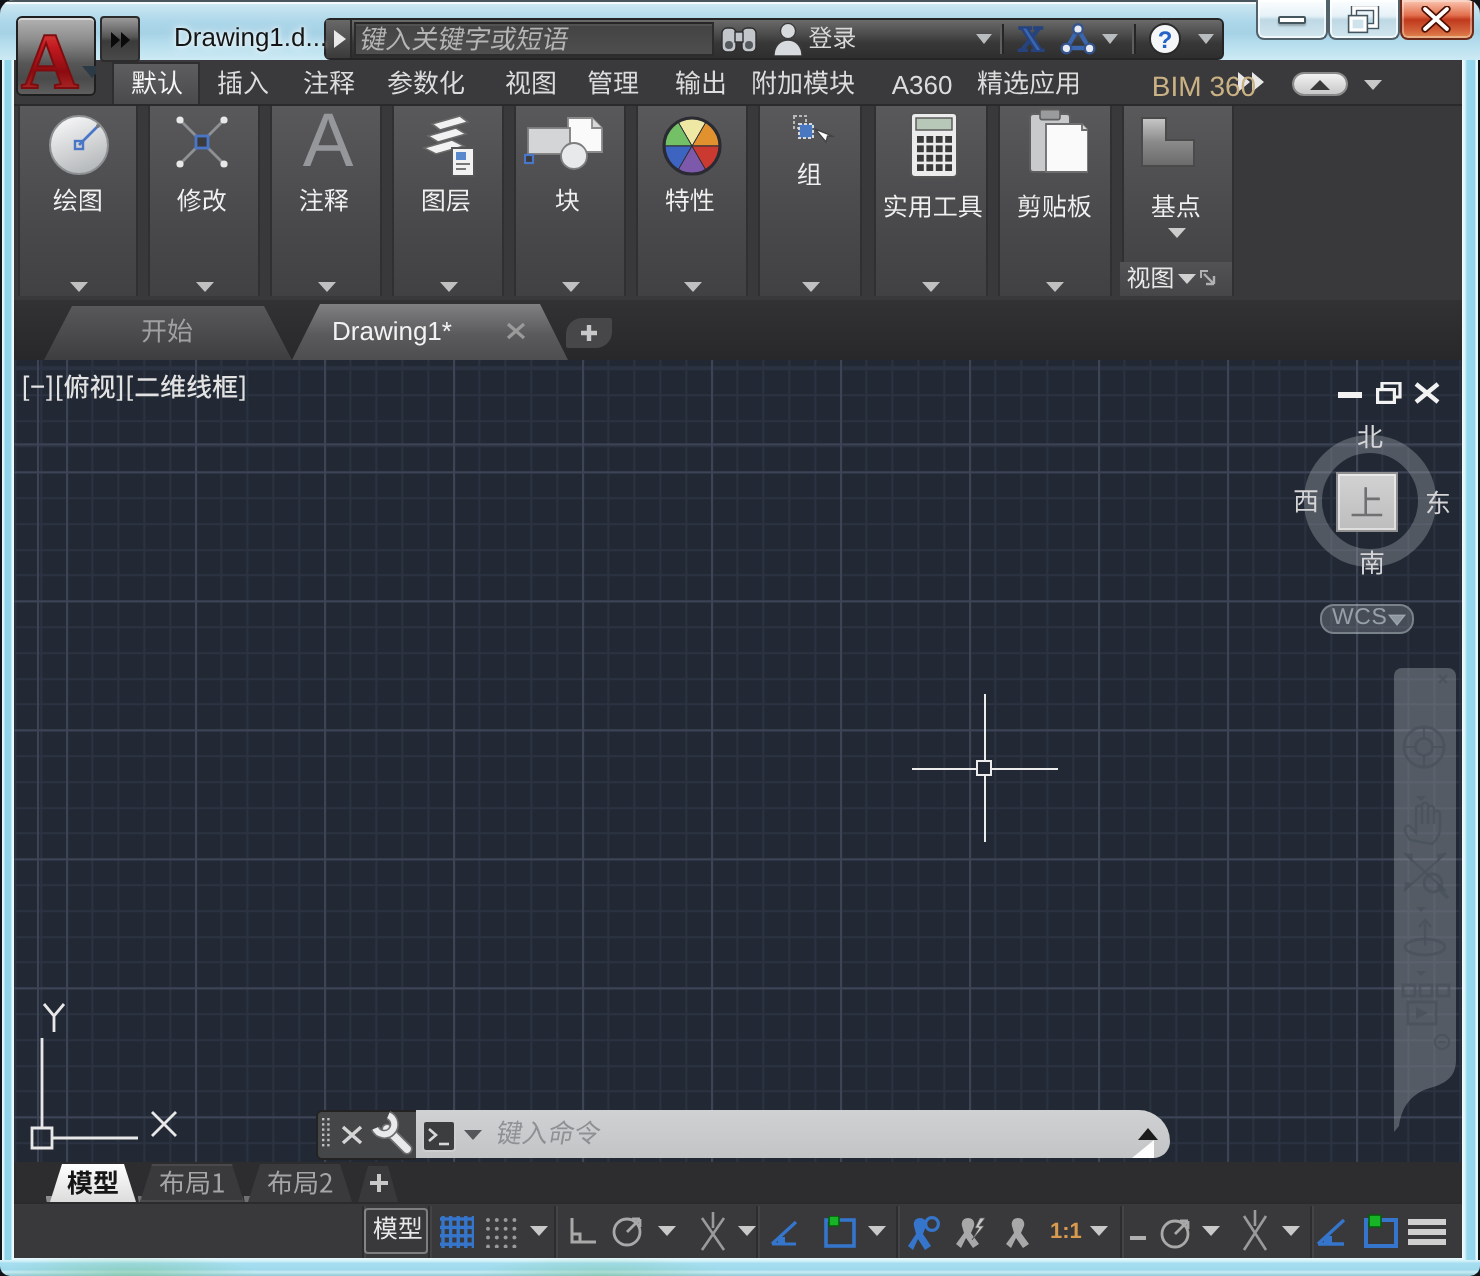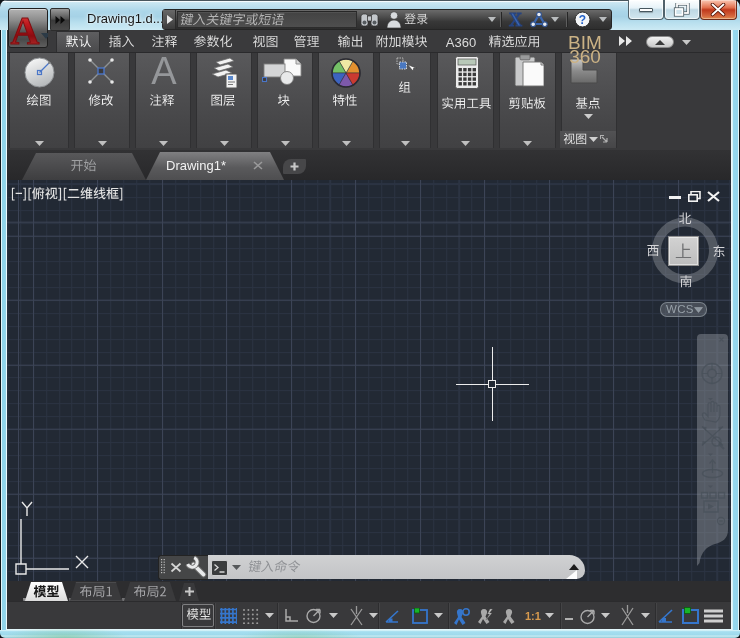--- a/index.html
+++ b/index.html
@@ -517,21 +517,21 @@
       <g transform="translate(4.5 11.2)">
         <path d="M7.5 -5.4C7.9 -4.4 8.5 -3.2 8.8 -2.4L9.6 -2.8C9.3 -3.6 8.7 -4.8 8.2 -5.7ZM10.4 -10.8V-7.9H7.2V-7H10.4V-0.2C10.4 0 10.3 0.1 10.2 0.1C10 0.1 9.3 0.1 8.6 0.1C8.8 0.3 8.9 0.8 9 1C9.9 1 10.5 1 10.9 0.8C11.2 0.7 11.4 0.4 11.4 -0.2V-7H12.5V-7.9H11.4V-10.8ZM6.7 -10.9C6.2 -9 5.2 -7.1 4.1 -5.9C4.3 -5.7 4.6 -5.3 4.7 -5.1C5.1 -5.5 5.4 -5.9 5.7 -6.4V1H6.6V-8C7 -8.9 7.3 -9.8 7.6 -10.7ZM1.1 -10.4V1H1.9V-9.5H3.5C3.3 -8.6 2.9 -7.4 2.6 -6.4C3.5 -5.3 3.7 -4.4 3.7 -3.7C3.7 -3.3 3.6 -2.9 3.4 -2.7C3.3 -2.7 3.2 -2.6 3 -2.6C2.8 -2.6 2.6 -2.6 2.3 -2.6C2.5 -2.4 2.6 -2 2.6 -1.8C2.8 -1.8 3.1 -1.8 3.4 -1.8C3.6 -1.8 3.9 -1.9 4 -2C4.4 -2.3 4.5 -2.9 4.5 -3.6C4.5 -4.4 4.3 -5.4 3.5 -6.5C3.9 -7.6 4.3 -8.9 4.7 -10L4 -10.4L3.9 -10.4Z M20.4 -9.3V0.8H21.4V-0.1H23.9V0.7H24.9V-9.3ZM21.4 -1.1V-8.4H23.9V-1.1ZM15.5 -10.8 15.5 -8.4H13.7V-7.5H15.5C15.4 -4.2 15 -1.3 13.4 0.4C13.6 0.5 14 0.8 14.1 1.1C15.9 -0.9 16.3 -4 16.4 -7.5H18.4C18.3 -2.5 18.2 -0.7 17.9 -0.3C17.8 -0.2 17.7 -0.1 17.5 -0.1C17.3 -0.1 16.7 -0.1 16.1 -0.2C16.2 0.1 16.3 0.5 16.4 0.8C17 0.8 17.6 0.8 17.9 0.8C18.3 0.7 18.5 0.6 18.8 0.3C19.2 -0.3 19.3 -2.2 19.4 -8C19.4 -8.1 19.4 -8.4 19.4 -8.4H16.5L16.5 -10.8Z M32.1 -5.4H36.7V-4.5H32.1ZM32.1 -7H36.7V-6.1H32.1ZM35.5 -10.9V-9.8H33.5V-10.9H32.6V-9.8H30.7V-9H32.6V-8H33.5V-9H35.5V-8H36.5V-9H38.3V-9.8H36.5V-10.9ZM31.2 -7.8V-3.8H33.9C33.8 -3.4 33.8 -3 33.7 -2.7H30.4V-1.8H33.4C32.9 -0.8 32 -0.2 30.1 0.3C30.2 0.5 30.5 0.8 30.6 1C32.8 0.5 33.9 -0.4 34.4 -1.8C35.1 -0.4 36.3 0.6 38 1C38.1 0.8 38.4 0.4 38.6 0.2C37.1 -0.1 36 -0.8 35.3 -1.8H38.3V-2.7H34.7C34.7 -3 34.8 -3.4 34.8 -3.8H37.6V-7.8ZM28.3 -10.9V-8.4H26.6V-7.5H28.3V-7.5C27.9 -5.7 27.2 -3.7 26.4 -2.6C26.6 -2.3 26.8 -1.9 26.9 -1.6C27.4 -2.4 27.9 -3.6 28.3 -4.8V1H29.2V-5.7C29.6 -5 30 -4.1 30.1 -3.7L30.8 -4.4C30.5 -4.8 29.5 -6.4 29.2 -7V-7.5H30.6V-8.4H29.2V-10.9Z M49.5 -4.9H47.5C47.5 -5.4 47.5 -5.9 47.5 -6.3V-7.8H49.5ZM46.6 -10.8V-8.7H44.2V-7.8H46.6V-6.4C46.6 -5.9 46.6 -5.4 46.5 -4.9H43.8V-4H46.4C46 -2.4 45.1 -0.8 42.8 0.3C43 0.5 43.3 0.8 43.4 1.1C45.9 -0.2 46.9 -1.8 47.3 -3.6C48 -1.4 49.1 0.2 50.9 1.1C51.1 0.8 51.4 0.4 51.6 0.2C49.8 -0.5 48.7 -2 48.1 -4H51.4V-4.9H50.4V-8.7H47.5V-10.8ZM39.5 -2.1 39.9 -1.1C41 -1.6 42.4 -2.3 43.8 -2.9L43.6 -3.8L42.2 -3.2V-6.9H43.6V-7.8H42.2V-10.8H41.2V-7.8H39.7V-6.9H41.2V-2.8C40.6 -2.5 40 -2.3 39.5 -2.1Z" fill="#dcdcdc"></path>
       </g>
     </svg>
 <svg style="position:absolute;left:484.4px;top:35.2px;overflow:visible" width="61" height="20">
       <g transform="translate(4.5 11.2)">
         <path d="M0.7 -9.9C1 -9 1.3 -7.8 1.4 -7.1L2.1 -7.2C2 -8 1.7 -9.2 1.3 -10.1ZM4.3 -10.1C4.1 -9.3 3.7 -8 3.4 -7.2L4 -7C4.4 -7.7 4.8 -9 5.1 -9.9ZM0.5 -6.6V-5.6H2.2C1.8 -4.2 1.1 -2.5 0.4 -1.6C0.5 -1.3 0.8 -0.9 0.9 -0.6C1.4 -1.4 1.9 -2.6 2.4 -3.8V1H3.3V-4.1C3.7 -3.5 4.1 -2.6 4.3 -2.2L5 -2.9C4.7 -3.3 3.6 -5 3.3 -5.4V-5.6H4.7V-6.6H3.3V-10.9H2.4V-6.6ZM8.3 -10.9V-9.9H5.5V-9.1H8.3V-8.3H5.9V-7.6H8.3V-6.7H5.2V-6H12.5V-6.7H9.2V-7.6H11.9V-8.3H9.2V-9.1H12.1V-9.9H9.2V-10.9ZM10.7 -4.4V-3.5H6.9V-4.4ZM6 -5.2V1H6.9V-1.1H10.7V0C10.7 0.2 10.6 0.2 10.5 0.2C10.3 0.2 9.8 0.2 9.2 0.2C9.3 0.4 9.4 0.8 9.5 1C10.3 1 10.8 1 11.2 0.9C11.5 0.7 11.6 0.5 11.6 0V-5.2ZM6.9 -2.8H10.7V-1.8H6.9Z M13.8 -9.9C14.5 -9.3 15.4 -8.4 15.8 -7.8L16.6 -8.4C16.2 -9 15.3 -9.9 14.5 -10.5ZM18.8 -10.5C18.5 -9.4 17.9 -8.2 17.2 -7.5C17.5 -7.3 17.9 -7.1 18.1 -6.9C18.4 -7.3 18.7 -7.8 18.9 -8.3H20.8V-6.4H17.2V-5.5H19.5C19.3 -3.8 18.8 -2.6 16.8 -1.9C17 -1.7 17.3 -1.3 17.4 -1.1C19.6 -1.9 20.2 -3.4 20.5 -5.5H21.8V-2.5C21.8 -1.5 22 -1.2 23 -1.2C23.2 -1.2 24.1 -1.2 24.3 -1.2C25.1 -1.2 25.4 -1.6 25.5 -3.3C25.2 -3.3 24.8 -3.5 24.6 -3.7C24.6 -2.3 24.5 -2.1 24.2 -2.1C24 -2.1 23.3 -2.1 23.2 -2.1C22.8 -2.1 22.8 -2.2 22.8 -2.5V-5.5H25.4V-6.4H21.8V-8.3H24.8V-9.1H21.8V-10.9H20.8V-9.1H19.3C19.5 -9.5 19.6 -9.9 19.7 -10.3ZM16.3 -5.9H13.7V-5H15.3V-1.1C14.8 -0.8 14.2 -0.4 13.6 0.2L14.2 1C15 0.2 15.7 -0.4 16.2 -0.4C16.4 -0.4 16.8 -0.1 17.4 0.2C18.2 0.8 19.3 0.9 20.8 0.9C22.1 0.9 24.3 0.8 25.3 0.8C25.3 0.5 25.5 -0 25.6 -0.3C24.3 -0.1 22.3 -0 20.8 -0C19.4 -0 18.3 -0.1 17.5 -0.6C16.9 -1 16.6 -1.3 16.3 -1.3Z M29.4 -6.4C30 -5 30.6 -3.1 30.8 -1.9L31.8 -2.3C31.5 -3.5 30.8 -5.3 30.3 -6.7ZM32.3 -7.1C32.7 -5.7 33.1 -3.8 33.3 -2.6L34.3 -2.9C34.1 -4.1 33.6 -5.9 33.1 -7.3ZM32.1 -10.8C32.3 -10.3 32.6 -9.7 32.8 -9.2H27.6V-5.7C27.6 -3.8 27.5 -1.3 26.5 0.6C26.7 0.7 27.1 1 27.3 1.1C28.4 -0.8 28.6 -3.7 28.6 -5.7V-8.3H38.2V-9.2H33.9C33.7 -9.7 33.3 -10.5 33 -11ZM28.7 -0.5V0.4H38.4V-0.5H34.9C36.1 -2.5 37 -4.9 37.7 -7L36.6 -7.4C36.2 -5.2 35.2 -2.5 33.9 -0.5Z M41 -10V-5.3C41 -3.5 40.9 -1.2 39.4 0.5C39.6 0.6 40 0.9 40.2 1.1C41.2 0 41.6 -1.5 41.8 -3H45.1V0.9H46.1V-3H49.6V-0.3C49.6 -0.1 49.5 0 49.2 0C49 0.1 48.1 0.1 47.2 0C47.3 0.3 47.5 0.7 47.5 1C48.7 1 49.5 1 49.9 0.8C50.4 0.7 50.5 0.4 50.5 -0.3V-10ZM42 -9.1H45.1V-7H42ZM49.6 -9.1V-7H46.1V-9.1ZM42 -6.1H45.1V-3.9H41.9C41.9 -4.4 42 -4.8 42 -5.3ZM49.6 -6.1V-3.9H46.1V-6.1Z" fill="#dcdcdc"></path>
       </g>
     </svg>
 <div class="abs" style="left:438px;top:36px;width:46px;height:14px;font-size:13px;line-height:14px;color:#dcdcdc;text-align:center">A360</div>
-<div class="abs" style="left:555px;top:36px;width:60px;height:14px;font-size:19px;line-height:14px;color:#cbb285;text-align:center">BIM 360</div>
+<div class="abs" style="left:572px;top:36px;width:60px;height:14px;font-size:14px;line-height:14px;color:#cbb285;text-align:center">BIM 360</div>
 <svg style="position:absolute;left:22.1px;top:94.2px;overflow:visible" width="34" height="19">
       <g transform="translate(4.4 10.8)">
         <path d="M0.5 -0.7 0.7 0.2C1.8 -0.2 3.2 -0.7 4.5 -1.2L4.3 -2C2.9 -1.5 1.4 -1 0.5 -0.7ZM6 -6.3V-5.5H10.3V-6.3ZM0.7 -5.3C0.9 -5.4 1.2 -5.4 2.5 -5.6C2 -4.9 1.6 -4.2 1.4 -4C1 -3.5 0.8 -3.2 0.5 -3.2C0.6 -2.9 0.7 -2.5 0.8 -2.3C1 -2.4 1.4 -2.6 4.3 -3.3C4.3 -3.5 4.3 -3.9 4.3 -4.1L2.1 -3.6C3 -4.7 3.8 -6.1 4.5 -7.4L3.7 -7.9C3.5 -7.4 3.2 -6.9 2.9 -6.4L1.6 -6.3C2.3 -7.4 3 -8.8 3.5 -10.2L2.6 -10.5C2.1 -9 1.3 -7.4 1.1 -7C0.8 -6.5 0.6 -6.2 0.4 -6.2C0.5 -5.9 0.7 -5.5 0.7 -5.3ZM4.9 0.7C5.2 0.6 5.7 0.5 10.3 0C10.6 0.4 10.7 0.7 10.9 1L11.7 0.6C11.3 -0.2 10.5 -1.5 9.7 -2.4L9 -2.1C9.3 -1.7 9.6 -1.2 9.9 -0.7L6.3 -0.4C6.9 -1.2 7.6 -2.5 8.1 -3.3H11.5V-4.2H4.9V-3.3H7.1C6.6 -2.5 5.6 -0.9 5.3 -0.5C5.1 -0.3 4.8 -0.2 4.6 -0.2C4.7 0 4.9 0.5 4.9 0.7ZM7.9 -10.5C7.2 -8.8 5.9 -7.3 4.4 -6.4C4.6 -6.1 4.8 -5.7 4.9 -5.5C6.1 -6.3 7.3 -7.6 8.1 -9C9 -7.8 10.3 -6.5 11.5 -5.7C11.6 -5.9 11.8 -6.3 11.9 -6.5C10.8 -7.3 9.3 -8.6 8.6 -9.8L8.8 -10.3Z M17.2 -3.5C18.2 -3.3 19.5 -2.8 20.2 -2.5L20.6 -3.1C19.9 -3.5 18.6 -3.9 17.6 -4.1ZM15.9 -1.9C17.7 -1.7 19.8 -1.2 21 -0.8L21.4 -1.5C20.2 -1.9 18.1 -2.4 16.4 -2.5ZM13.6 -10V1H14.4V0.5H23V1H24V-10ZM14.4 -0.4V-9.1H23V-0.4ZM17.7 -8.8C17.1 -7.8 16 -6.9 14.9 -6.2C15.1 -6.1 15.4 -5.8 15.6 -5.7C15.9 -5.9 16.3 -6.2 16.7 -6.5C17.1 -6.1 17.6 -5.8 18.1 -5.4C17 -4.9 15.8 -4.5 14.7 -4.3C14.8 -4.2 15 -3.8 15.1 -3.6C16.4 -3.9 17.7 -4.3 18.9 -5C19.9 -4.4 21.1 -4 22.3 -3.7C22.4 -3.9 22.6 -4.2 22.8 -4.4C21.7 -4.6 20.6 -5 19.6 -5.4C20.6 -6 21.3 -6.7 21.9 -7.6L21.3 -7.9L21.2 -7.9H17.9C18.1 -8.1 18.3 -8.3 18.5 -8.6ZM17.2 -7 17.3 -7.1H20.6C20.1 -6.6 19.5 -6.2 18.8 -5.8C18.2 -6.2 17.6 -6.6 17.2 -7Z" fill="#f0f0f0"></path>
       </g>
     </svg>
 <svg style="position:absolute;left:83.6px;top:94.2px;overflow:visible" width="34" height="19">
       <g transform="translate(4.4 10.8)">
         <path d="M8.7 -4.8C8.1 -4.2 6.8 -3.6 5.7 -3.2C5.9 -3.1 6.1 -2.9 6.2 -2.7C7.4 -3.1 8.7 -3.7 9.4 -4.5ZM9.9 -3.6C9.1 -2.7 7.4 -2 5.8 -1.6C6 -1.5 6.2 -1.2 6.3 -1C8 -1.5 9.7 -2.2 10.6 -3.3ZM11.1 -2.2C10 -1 7.7 -0.2 5.2 0.2C5.4 0.4 5.6 0.7 5.7 1C8.3 0.5 10.7 -0.4 11.9 -1.9ZM3.8 -7V-1H4.6V-7ZM6.9 -8.3H10.4C10 -7.7 9.4 -7.1 8.7 -6.6C7.9 -7.1 7.3 -7.7 6.9 -8.3ZM7.1 -10.5C6.5 -9.2 5.6 -7.9 4.6 -7C4.8 -6.9 5.2 -6.6 5.4 -6.5C5.7 -6.8 6.1 -7.2 6.5 -7.7C6.8 -7.2 7.3 -6.7 7.9 -6.2C6.9 -5.7 5.8 -5.3 4.6 -5.1C4.8 -4.9 5 -4.6 5.1 -4.4C6.3 -4.6 7.6 -5.1 8.6 -5.7C9.5 -5.2 10.5 -4.7 11.6 -4.5C11.7 -4.7 12 -5 12.2 -5.2C11.1 -5.4 10.2 -5.7 9.4 -6.2C10.3 -6.9 11.1 -7.8 11.6 -8.9L11.1 -9.2L10.9 -9.1H7.4C7.6 -9.5 7.8 -9.9 7.9 -10.3ZM2.9 -10.4C2.3 -8.5 1.3 -6.6 0.2 -5.3C0.4 -5.1 0.7 -4.6 0.7 -4.4C1.2 -4.9 1.5 -5.4 1.9 -6V1H2.8V-7.7C3.2 -8.5 3.5 -9.3 3.8 -10.2Z M20 -7.3H22.6C22.3 -5.7 21.9 -4.3 21.3 -3.1C20.7 -4.3 20.3 -5.7 20 -7.2ZM13.4 -9.6V-8.7H17V-6.1H13.6V-1.3C13.6 -0.8 13.4 -0.7 13.2 -0.6C13.4 -0.3 13.5 0.1 13.6 0.4C13.9 0.2 14.3 -0.1 18 -1.5C17.9 -1.7 17.9 -2.1 17.9 -2.4L14.6 -1.2V-5.1H17.9L17.8 -5.1C18 -4.9 18.4 -4.5 18.5 -4.4C18.9 -4.8 19.1 -5.3 19.4 -5.9C19.8 -4.5 20.2 -3.3 20.8 -2.3C20 -1.2 19 -0.4 17.7 0.2C17.9 0.4 18.2 0.8 18.3 1.1C19.5 0.4 20.5 -0.4 21.3 -1.4C22 -0.4 22.9 0.4 23.9 0.9C24.1 0.7 24.4 0.3 24.6 0.2C23.5 -0.4 22.6 -1.2 21.9 -2.2C22.7 -3.6 23.2 -5.2 23.6 -7.3H24.4V-8.2H20.3C20.5 -8.9 20.7 -9.6 20.9 -10.3L19.9 -10.5C19.6 -8.5 18.9 -6.5 17.9 -5.2V-9.6Z" fill="#f0f0f0"></path>
       </g>
     </svg>

